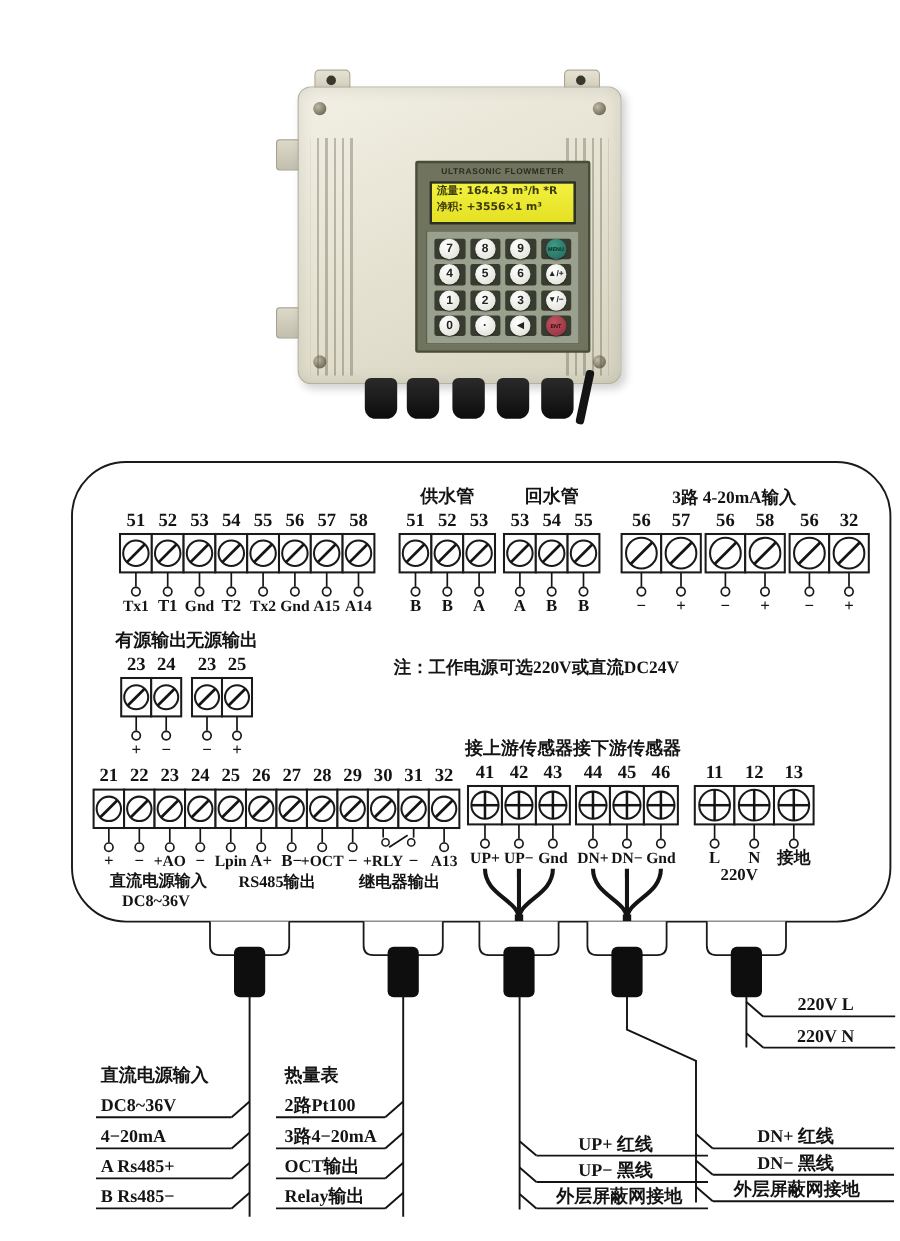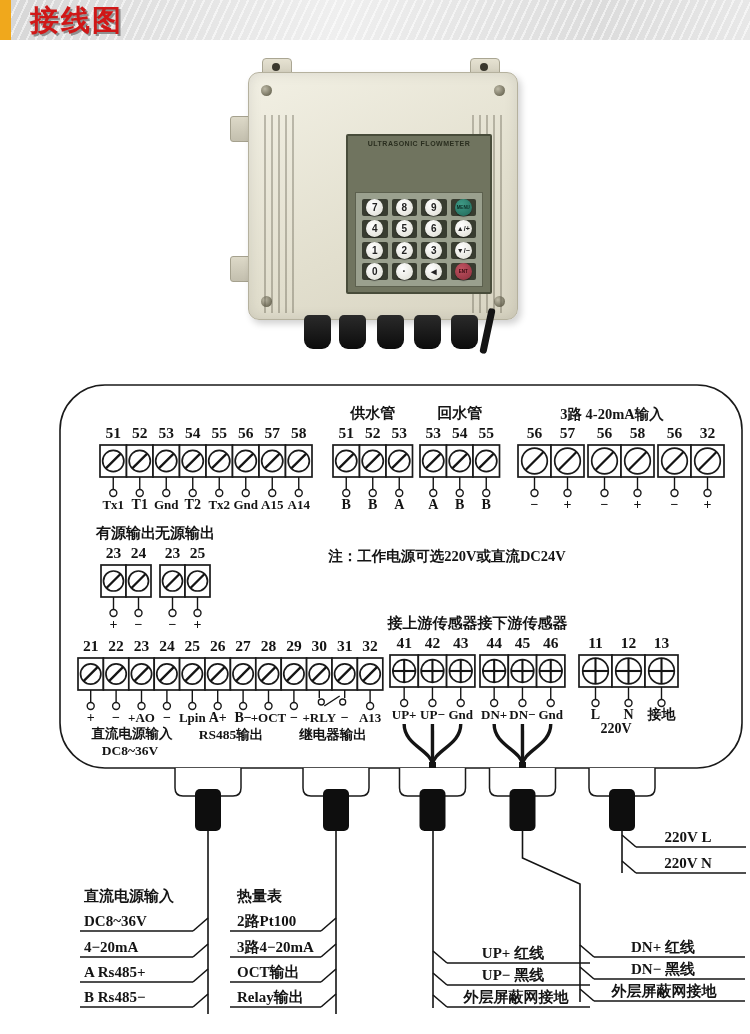--- a/index.html
+++ b/index.html
@@ -50,43 +50,43 @@
        border-radius:3px;transform:rotate(12deg);}
   
   #wiring{position:absolute;left:0;top:0;width:750px;height:1034px;}
   #wiring text{font-family:"Liberation Serif","DejaVu Serif",serif;fill:#141414;}
 </style>
 </head>
 <body>
 
 <div class="page">
 
-  <div class="hdr">
-    <div class="hdr-accent"></div>
-    <div class="hdr-title">接线图</div>
-  </div>
 
   <div class="photo">
     <div class="tab" style="left:34px">
         <div class="scr"></div>
       </div>
     <div class="tab" style="left:242px">
         <div class="scr"></div>
       </div>
     <div class="sidebracket" style="top:60px"></div>
     <div class="sidebracket" style="top:200px"></div>
     <div class="enc">
       <div class="encscrew" style="left:12px;top:12px"></div>
       <div class="encscrew" style="right:12px;top:12px"></div>
       <div class="encscrew" style="left:12px;bottom:12px"></div>
       <div class="encscrew" style="right:12px;bottom:12px"></div>
       <div class="rib" style="left:10px"></div>
       <div class="rib" style="right:10px"></div>
       <div class="inner">
         <div class="brand">ULTRASONIC FLOWMETER</div>
+        <div class="lcd">
+          <div>流量: 164.43  m³/h  *R</div>
+          <div>净积:  +3556×1 m³</div>
+        </div>
         <div class="kpad" id="keypad">
             <div class="kcell">
               <div class="kbtn ">7</div>
             </div>
             <div class="kcell">
               <div class="kbtn ">8</div>
             </div>
             <div class="kcell">
               <div class="kbtn ">9</div>
             </div>

